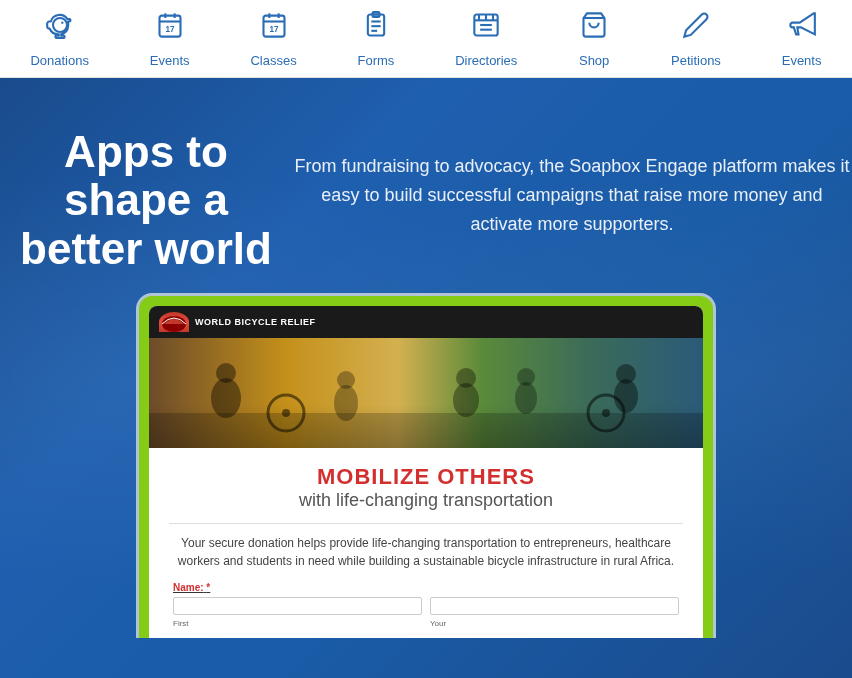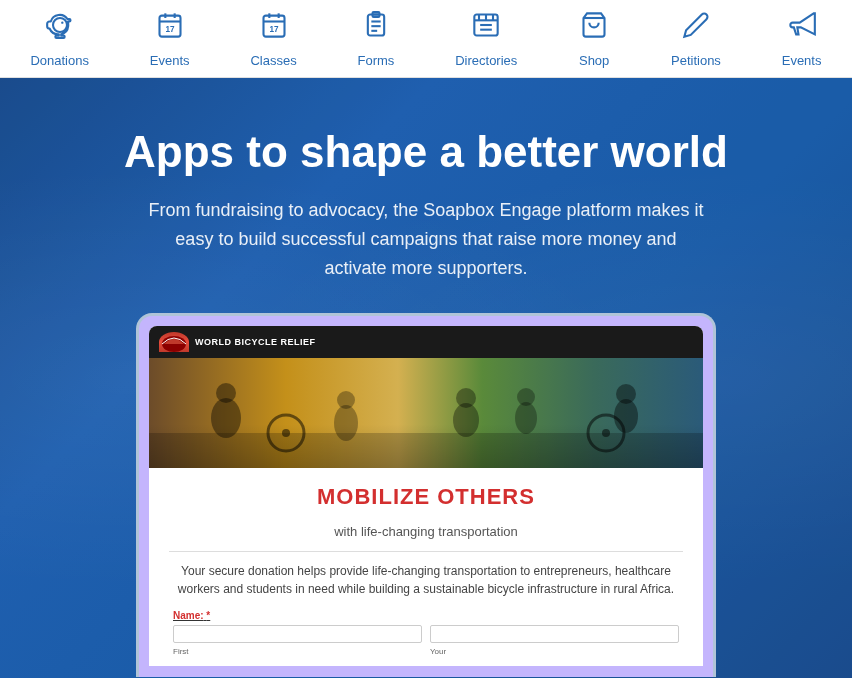--- a/index.html
+++ b/index.html
@@ -67,21 +67,21 @@
       inset: 0;
       background:
         radial-gradient(ellipse at 15% 50%, rgba(255,255,255,0.05) 0%, transparent 50%),
         radial-gradient(ellipse at 85% 50%, rgba(255,255,255,0.05) 0%, transparent 50%);
     }
 
     .hero-content {
       position: relative;
       z-index: 2;
       display: flex;
-      flex-direction: column;
+      flex-direction: row;
       align-items: center;
       text-align: center;
       padding-top: 50px;
     }
 
     .hero-title {
       color: #fff;
       font-size: 44px;
       font-weight: 800;
       line-height: 1.1;
@@ -99,23 +99,23 @@
     }
 
     
     .mockup-wrapper {
       position: relative;
       z-index: 2;
       width: 580px;
     }
 
     .laptop-frame {
-      background: #c4b5fd;
+      background: #84cc16;
       border-radius: 16px 16px 0 0;
-      padding: 10px 10px 11px 10px;
+      padding: 10px 10px 0 10px;
       border: 3px solid #b0c4d8;
       border-bottom: none;
     }
 
     .laptop-screen {
       background: #fff;
       border-radius: 8px 8px 0 0;
       overflow: hidden;
       min-height: 280px;
     }
@@ -174,26 +174,26 @@
       padding: 16px 20px 10px;
     }
 
     .screen-title {
       text-align: center;
       font-size: 22px;
       font-weight: 800;
       color: #d32f2f;
       letter-spacing: 1px;
       text-transform: uppercase;
-      margin-bottom: 14px;
+      margin-bottom: 0;
     }
 
     .screen-subtitle {
       text-align: center;
-      font-size: 13px;
+      font-size: 18px;
       color: #555;
       margin-bottom: 12px;
     }
 
     .screen-divider {
       border: none;
       border-top: 1px solid #ddd;
       margin: 10px 0;
     }
 

